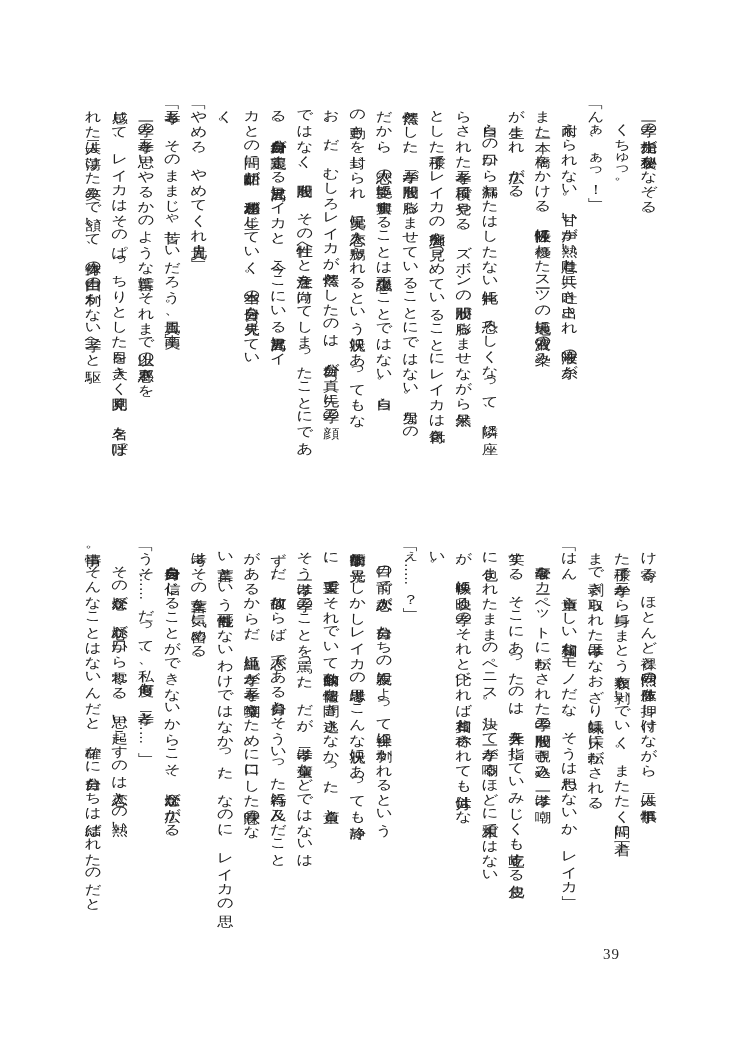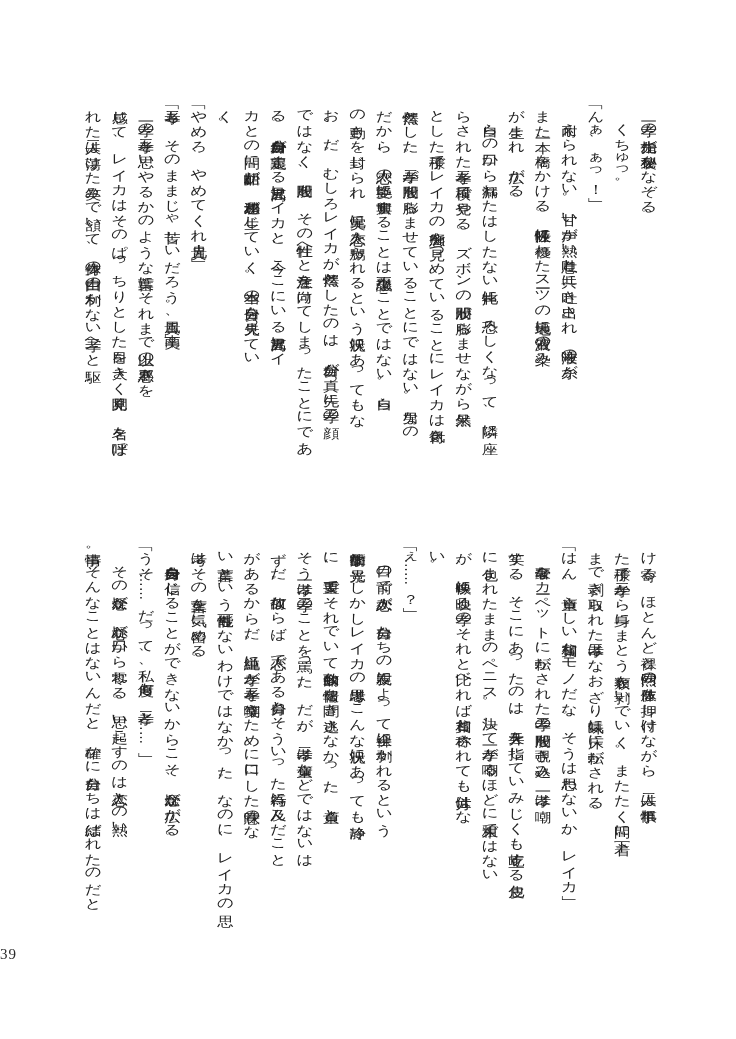--- a/index.html
+++ b/index.html
@@ -29,21 +29,21 @@
     white-space: nowrap;
   }
   #top-block { top: 101px; height: 406px; }
   #bottom-block { top: 543px; height: 406px; }
   .vline {  }
   #page-number {
     position: absolute;
     top: 946px;
     left: 0;
     width: 620px;
-    text-align: left;
+    text-align: right;
     font-size: 15px;
     letter-spacing: 1px;
     color: #2a2a2a;
   }
 </style>
 </head>
 <body>
 
 <div id="page">
 

